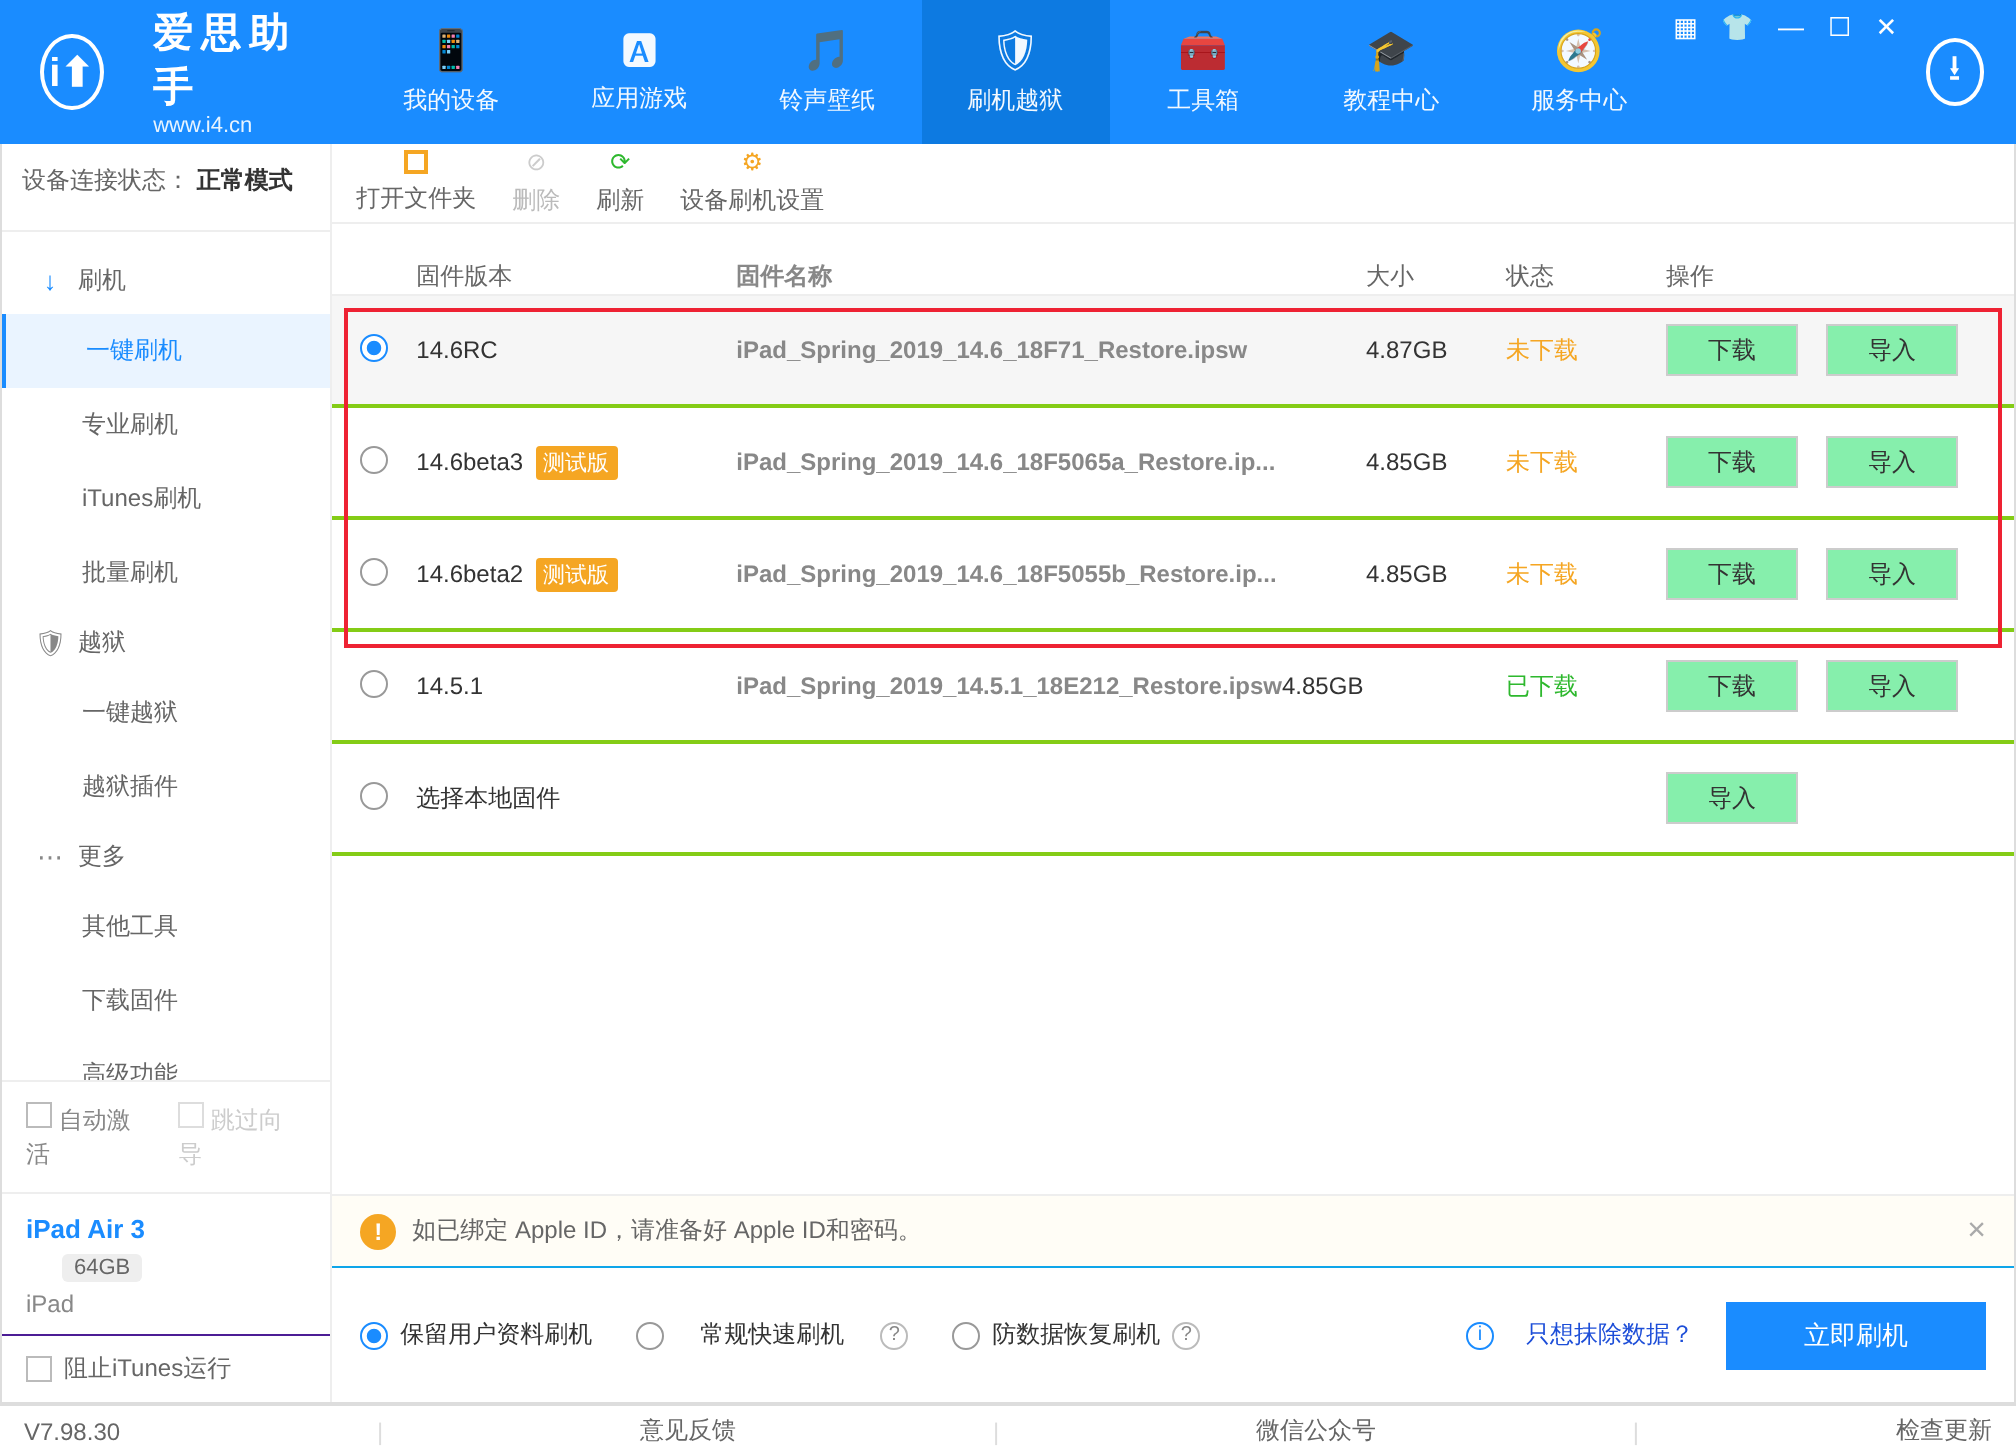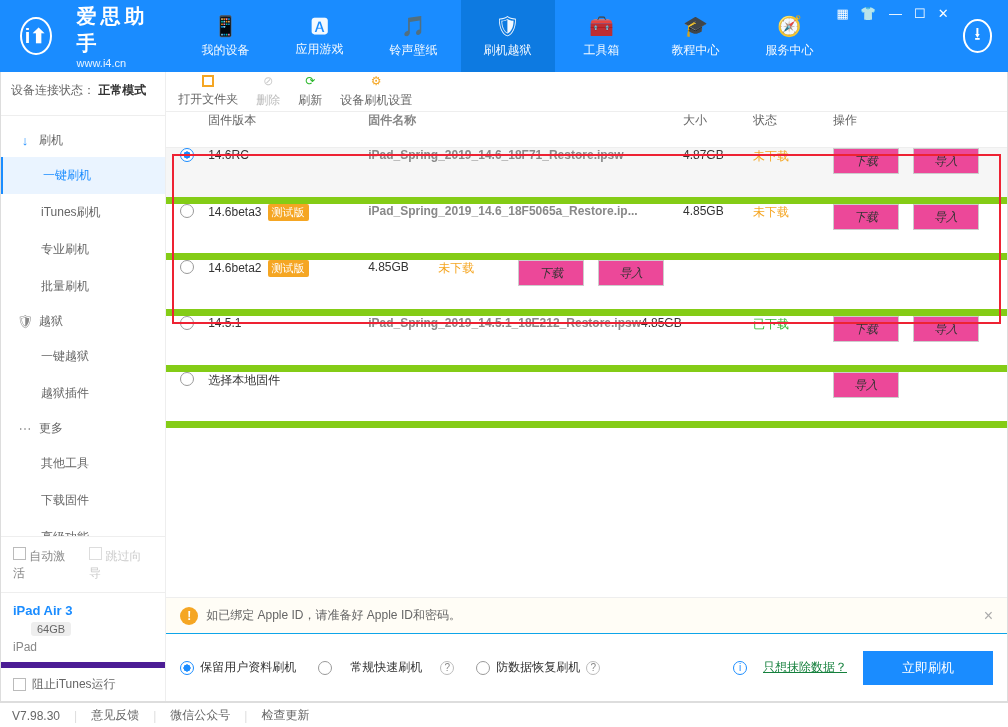--- a/index.html
+++ b/index.html
@@ -27,60 +27,60 @@
   .tree { flex: 1; overflow: auto; padding: 8px 0; }
   .tree-head { display: flex; align-items: center; padding: 8px 12px 8px 16px; color: #666; cursor: pointer; }
   .tree-head .gi { width: 16px; height: 16px; margin-right: 6px; display: inline-block; text-align: center; font-size: 13px; }
   .tree-sub { padding: 10px 0 10px 40px; color: #666; cursor: pointer; }
   .tree-sub.active { background: #eaf4ff; color: #1a8cff; border-left: 2px solid #1a8cff; }
   .activechk { padding: 10px 12px; border-top: 1px solid #eee; display: flex; gap: 12px; color: #888; }
   .device-box { border-top: 1px solid #eee; padding: 10px 12px 8px 12px; }
   .device-name { color: #1a8cff; font-weight: 600; font-size: 13px; }
   .pill { display: inline-block; padding: 1px 6px; border-radius: 3px; background: #eee; color: #666; font-size: 11px; margin-left: 18px; }
   .device-sub { color: #888; margin-top: 4px; }
-  .itunes-bar { border-top: 6px solid #4c1d95; padding: 8px 12px; display: flex; align-items: center; gap: 6px; color: #666; }
+  .itunes-bar { border-top: 1px solid #4c1d95; padding: 8px 12px; display: flex; align-items: center; gap: 6px; color: #666; }
   .chk { width: 13px; height: 13px; border: 1px solid #bbb; display: inline-block; }
 
   .main { flex: 1; display: flex; flex-direction: column; }
   .toolbar { height: 40px; display: flex; align-items: center; padding: 0 12px; border-bottom: 1px solid #eee; color: #666; gap: 18px; }
   .tb-item { display: flex; align-items: center; gap: 4px; cursor: pointer; flex-direction: column; }
   .tb-item.disabled { color: #bbb; cursor: default; }
   .sq { width: 12px; height: 12px; border: 2px solid #f5a623; display: inline-block; }
 
   .table { flex: 1; position: relative; }
-  .thead { display: flex; align-items: flex-start; height: 36px; padding: 0 14px; color: #666; border-bottom: 1px solid #eee; }
+  .thead { display: flex; align-items: flex-end; height: 36px; padding: 0 14px; color: #666; border-bottom: 1px solid #eee; }
   .col-radio { width: 28px; }
   .col-ver { width: 160px; }
   .col-name { flex: 1; }
   .col-size { width: 70px; text-align: left; }
   .col-status { width: 80px; text-align: left; }
   .col-ops { width: 160px; display: flex; gap: 14px; justify-content: flex-start; }
-  .row { display: flex; align-items: flex-start; height: 56px; padding: 0 14px; border-bottom: 7px solid #84cc16; }
+  .row { display: flex; align-items: center; height: 56px; padding: 0 14px; border-bottom: 2px solid #84cc16; }
   .row > div { font-size: 12px; }
   .row .radio { width: 14px; height: 14px; border: 1px solid #999; border-radius: 50%; display: inline-block; }
   .row .radio.on { border-color: #1a8cff; background: radial-gradient(circle, #1a8cff 0 40%, #fff 45% 100%); }
   .badge-beta { display: inline-block; padding: 1px 4px; background: #f5a623; color: #fff; border-radius: 2px; font-size: 11px; margin-left: 6px; }
   .st-und { color: #f5a623; }
   .st-done { color: #2eb82e; margin-left: 42px; }
-  .btn { width: 66px; height: 26px; border: 1px solid #ccc; background: #ec4899; cursor: pointer; font-size: 12px; color: #333; font-style: italic; }
+  .btn { width: 66px; height: 26px; border: 1px solid #ccc; background: #86efac; cursor: pointer; font-size: 12px; color: #333; }
   .hl-box { position: absolute; border: 2px solid #e23; pointer-events: none; left: 6px; right: 6px; top: 42px; height: 170px; }
 
   .warn-bar { height: 36px; border-top: 1px solid #eee; display: flex; align-items: center; padding: 0 14px; color: #666; background: #fffdf6; }
   .warn-bar .x { margin-left: auto; cursor: pointer; color: #aaa; font-size: 16px; }
   .warn-ico { width: 18px; height: 18px; border-radius: 50%; background: #f5a623; color: #fff; display: inline-flex; align-items: center; justify-content: center; font-weight: bold; margin-right: 8px; }
 
   .opts-bar { height: 68px; border-top: 1px solid #0ea5e9; display: flex; align-items: center; padding: 0 14px; gap: 22px; }
   .rd { width: 14px; height: 14px; border: 1px solid #999; border-radius: 50%; display: inline-block; }
   .rd.on { border-color: #1a8cff; background: radial-gradient(circle, #1a8cff 0 40%, #fff 45% 100%); }
-  .link { color: #15803d; cursor: pointer; text-decoration: underline; }
+  .link { color: #1d4ed8; cursor: pointer; }
   .q { width: 14px; height: 14px; border: 1px solid #bbb; border-radius: 50%; display: inline-flex; justify-content: center; align-items: center; color: #888; font-size: 10px; }
   .go-btn { margin-left: auto; margin-right: 0; }
   .primary { width: 130px; height: 34px; background: #1a8cff; color: #fff; border: none; font-size: 13px; cursor: pointer; }
 
-  .footer { height: 26px; border-top: 1px solid #ddd; display: flex; align-items: center; padding: 0 12px; font-size: 12px; color: #666; gap: 14px; justify-content: flex-start; }
+  .footer { height: 26px; border-top: 1px solid #ddd; display: flex; align-items: center; padding: 0 12px; font-size: 12px; color: #666; gap: 14px; justify-content: space-between; }
   .footer .sep { color: #ddd; }
   .name { color: #888; font-weight: bold; }
 </style>
 </head>
 <body>
 
 <div class="topbar">
   <div class="logo">
     <div class="logo-badge">i⬆</div>
     <div class="logo-text">
@@ -134,22 +134,22 @@
     <div class="conn">
       <span>设备连接状态：</span>
       <b>正常模式</b>
     </div>
     <div class="tree" id="tree">
         <div class="tree-head">
           <span class="gi" style="color:#1a8cff">↓</span>
           <span>刷机</span>
         </div>
         <div class="tree-sub active">一键刷机</div>
+        <div class="tree-sub">专业刷机</div>
         <div class="tree-sub">iTunes刷机</div>
-        <div class="tree-sub">专业刷机</div>
         <div class="tree-sub">批量刷机</div>
         <div class="tree-head">
           <span class="gi" style="color:#888">🛡</span>
           <span>越狱</span>
         </div>
         <div class="tree-sub">一键越狱</div>
         <div class="tree-sub">越狱插件</div>
         <div class="tree-head">
           <span class="gi" style="color:#888">⋯</span>
           <span>更多</span>
@@ -221,20 +221,21 @@
             <div class="col-size">4.85GB</div>
             <div class="col-status st-und">未下载</div>
             <div class="col-ops">
               <button class="btn">下载</button>
               <button class="btn">导入</button>
             </div>
           </div>
           <div class="row">
             <div class="col-radio"><span class="radio "></span></div>
             <div class="col-ver"><span>14.6beta2</span><span class="badge-beta">测试版</span></div>
+            <div class="col-name name">iPad_Spring_2019_14.6_18F5055b_Restore.ip...</div>
             <div class="col-size">4.85GB</div>
             <div class="col-status st-und">未下载</div>
             <div class="col-ops">
               <button class="btn">下载</button>
               <button class="btn">导入</button>
             </div>
           </div>
           <div class="row">
             <div class="col-radio"><span class="radio "></span></div>
             <div class="col-ver"><span>14.5.1</span></div>

